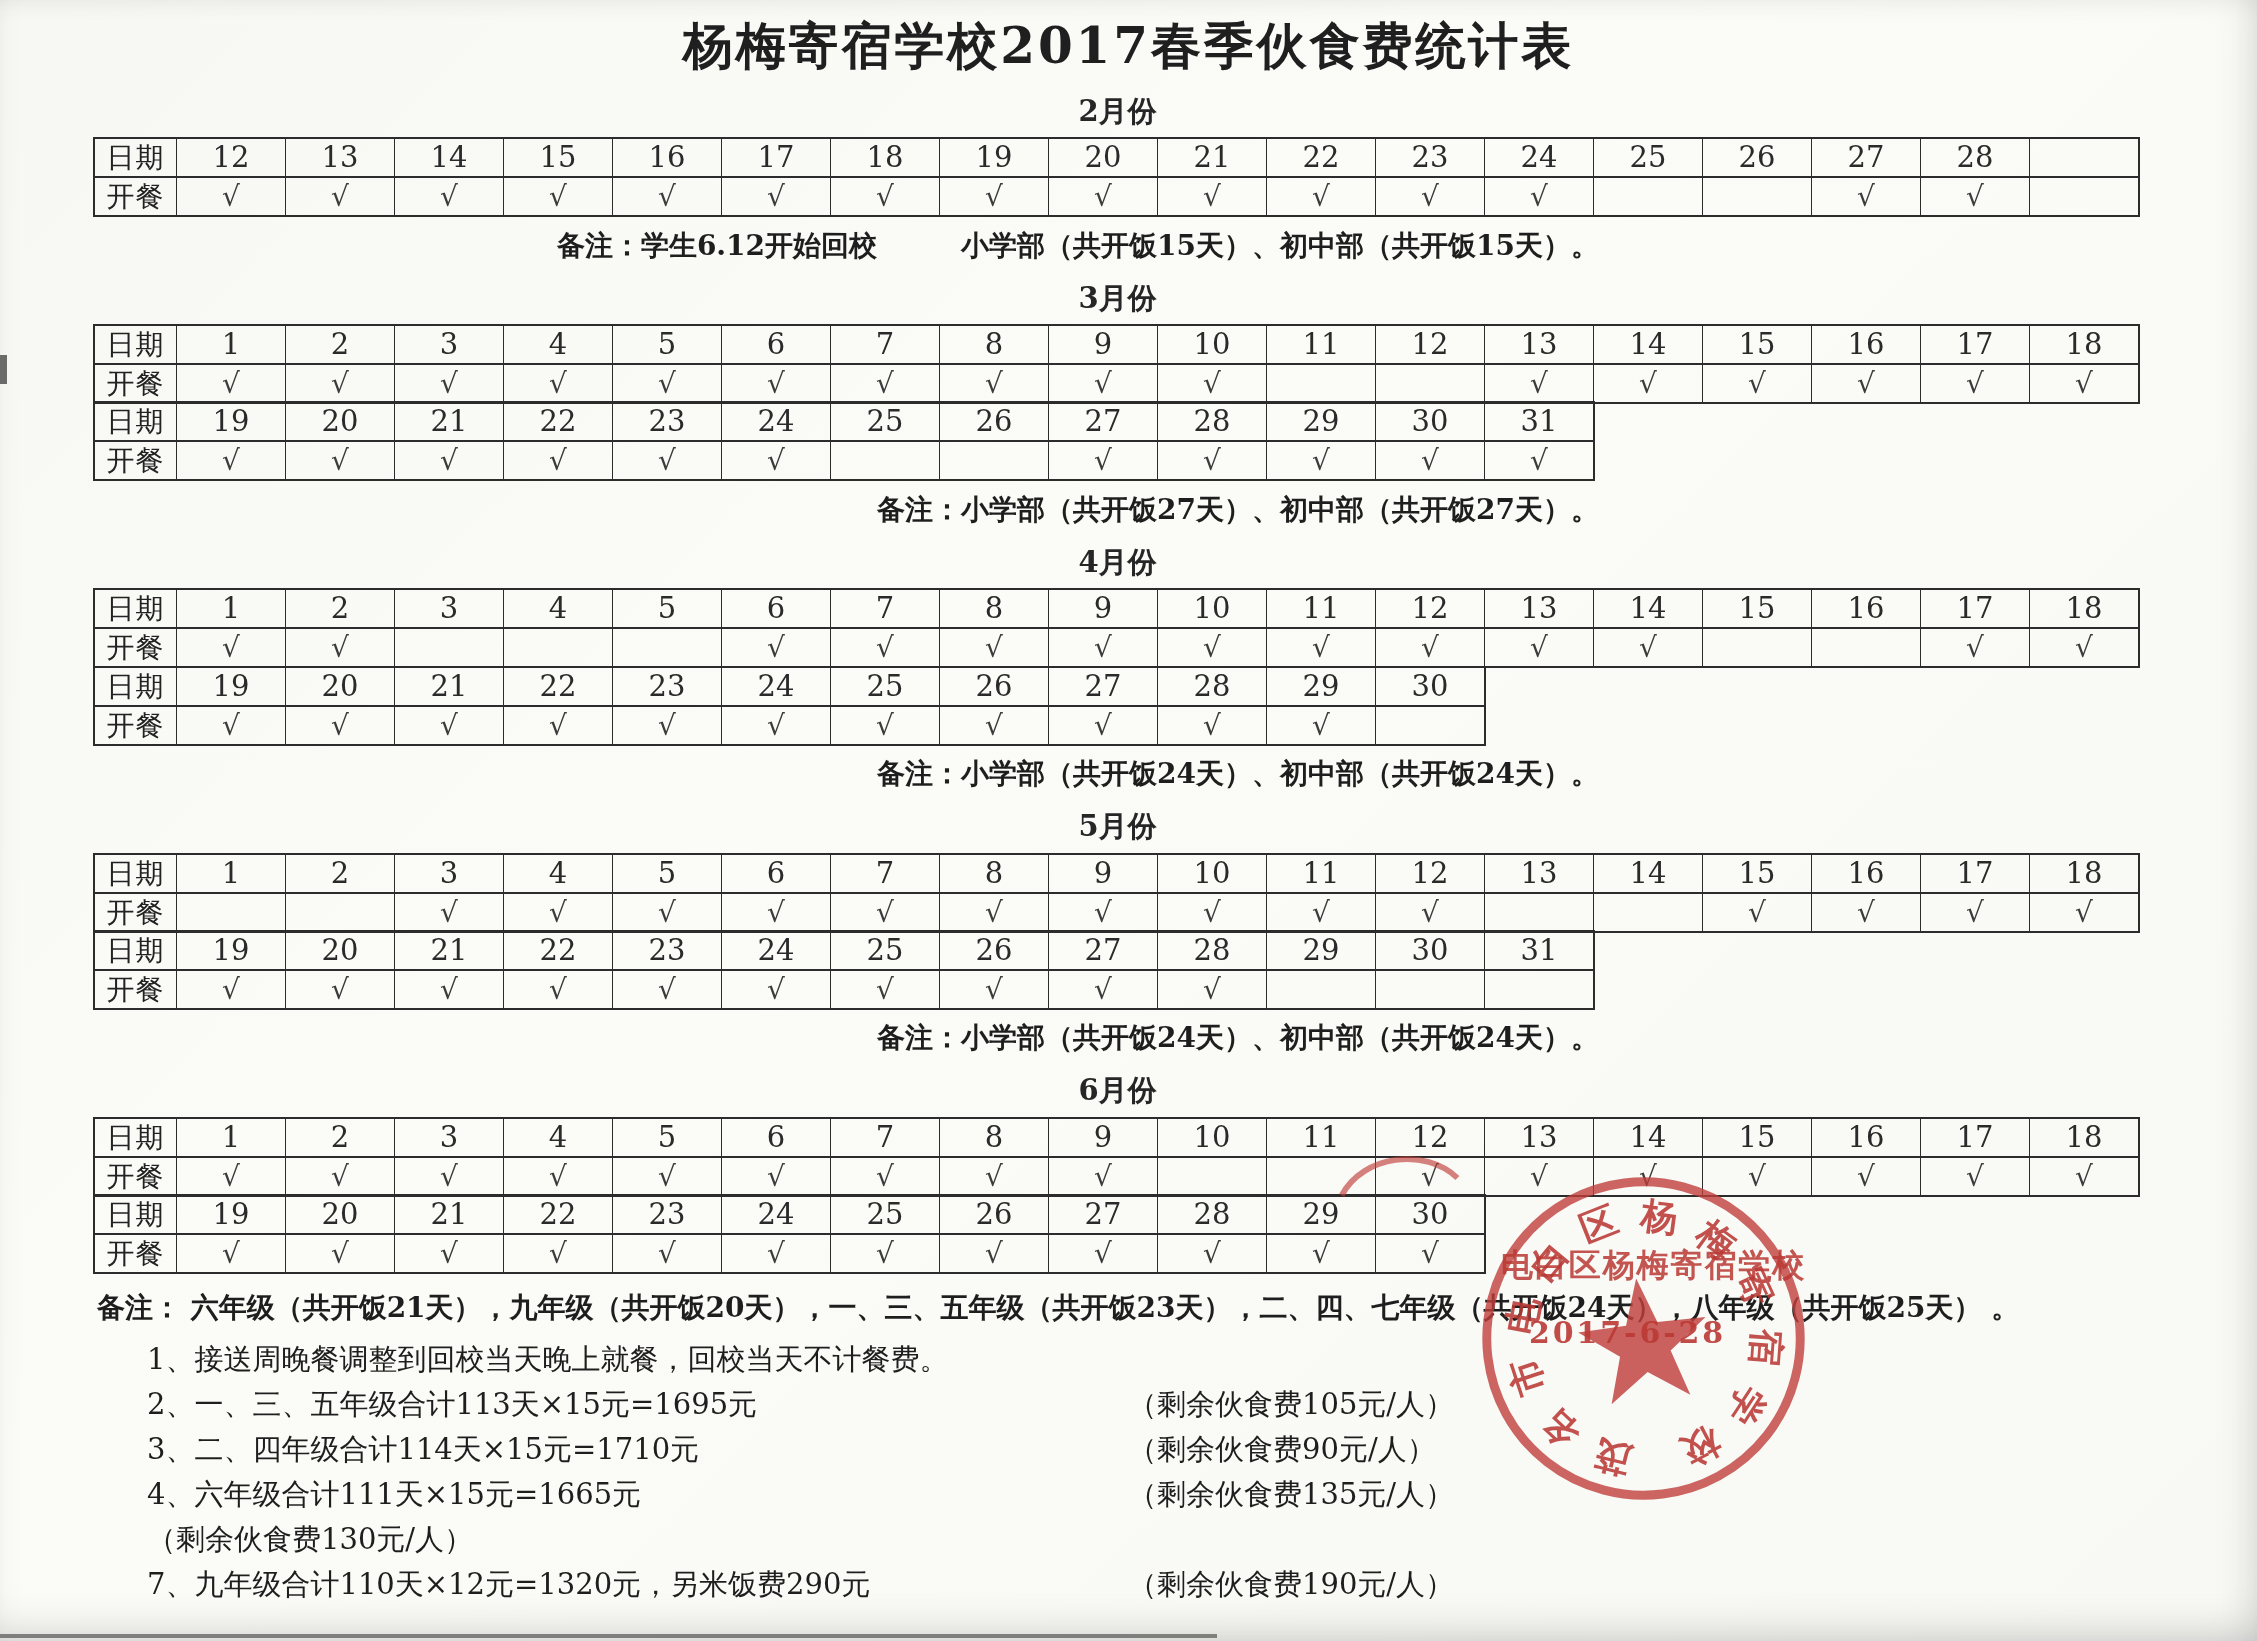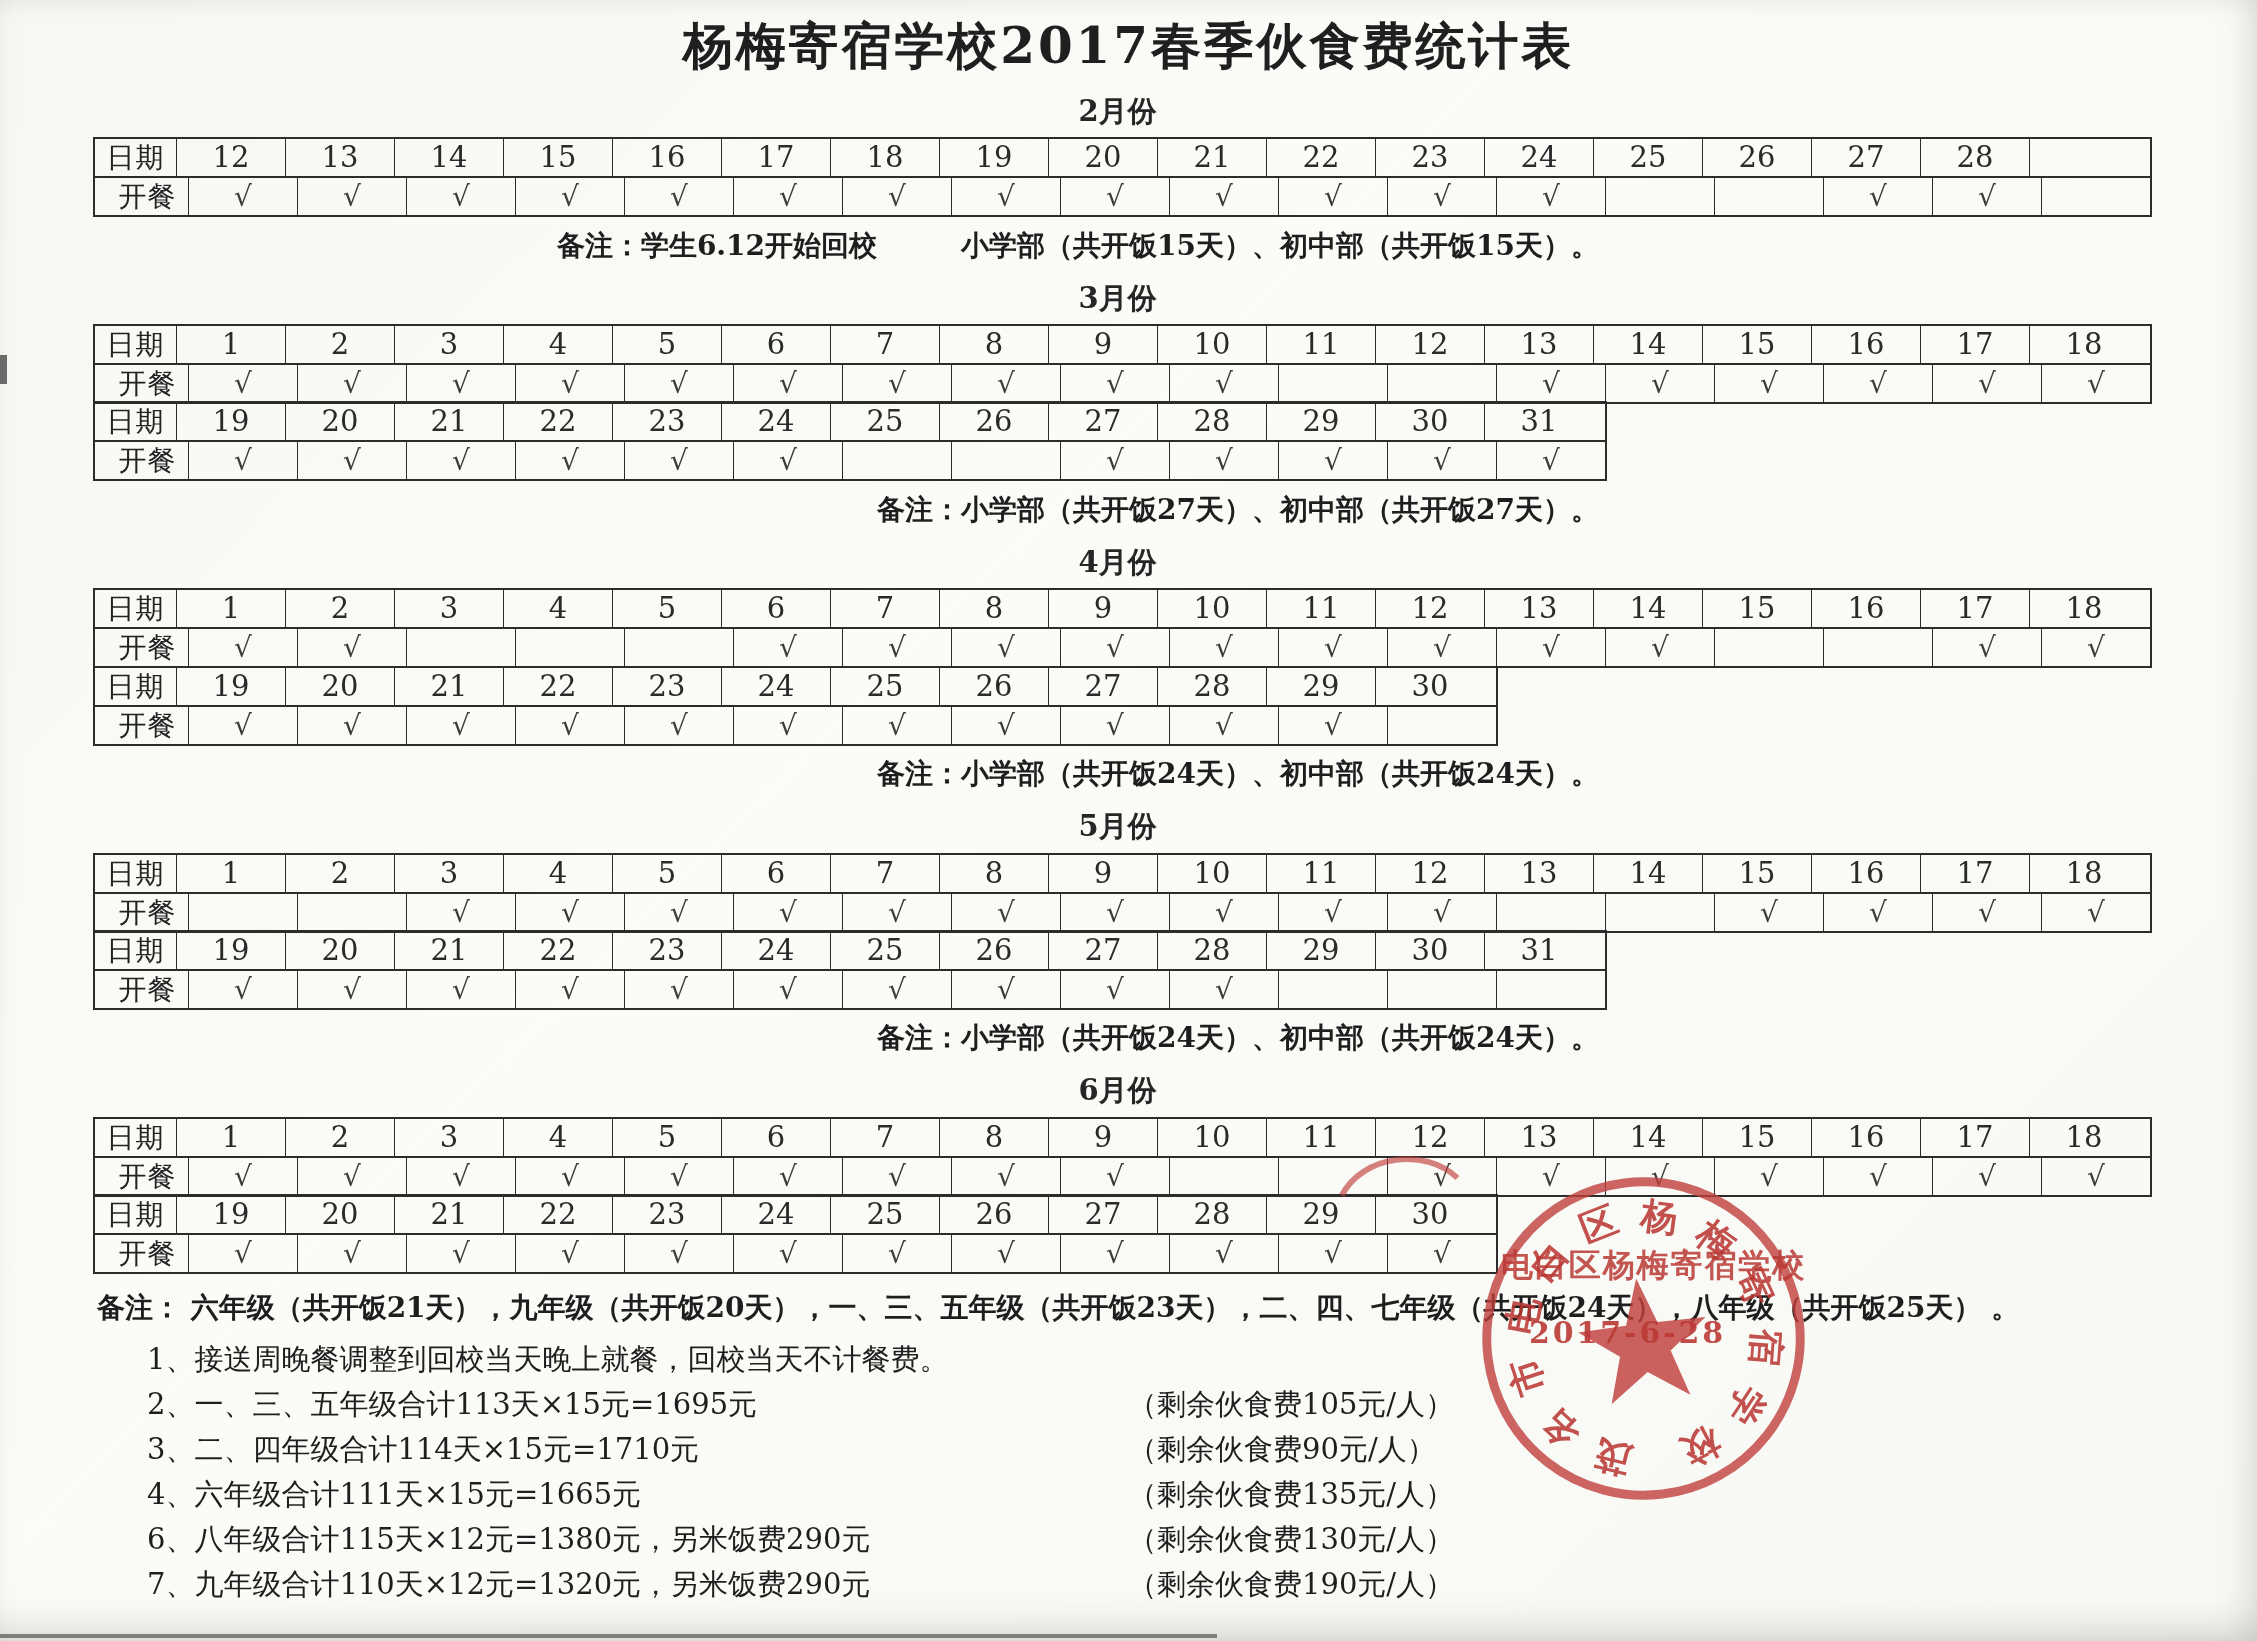--- a/index.html
+++ b/index.html
@@ -32,21 +32,21 @@
     margin:11.6px 0 5.8px 0;
   }
   .mtable{
     display:inline-flex;
     flex-direction:column;
     border:2.9px solid #2c2c2c;
     vertical-align:top;
   }
   .mtable.merged{margin-top:-2.9px;}
   .trow{display:flex;height:37px;line-height:37px;}
-  .trow.meals{border-top:2.9px solid #2c2c2c;padding-left:12px;}
+  .trow.meals{border-top:2.9px solid #2c2c2c;}
   .lab{
     width:81px;text-align:center;font-size:28px;color:#222;
     letter-spacing:1px;
   }
   .cell{
     width:108px;text-align:center;font-size:29px;
     border-left:1.9px solid #2c2c2c;
     color:#2a2a2a;
   }
   .cell.check{font-size:28px;color:#3b3b3b;}
@@ -455,21 +455,20 @@
         </div>
         <div class="fline">
           <span class="fl">3、二、四年级合计114天×15元=1710元</span>
           <span class="fr">（剩余伙食费90元/人）</span>
         </div>
         <div class="fline">
           <span class="fl">4、六年级合计111天×15元=1665元</span>
           <span class="fr">（剩余伙食费135元/人）</span>
         </div>
         <div class="fline">
-          <span class="fl">6、八年级合计115天×12元=1380元，另米饭费290元</span>
           <span class="fr">（剩余伙食费130元/人）</span>
         </div>
         <div class="fline">
           <span class="fl">7、九年级合计110天×12元=1320元，另米饭费290元</span>
           <span class="fr">（剩余伙食费190元/人）</span>
         </div>
       </div>
     </div>
 
   <div class="stamp">

